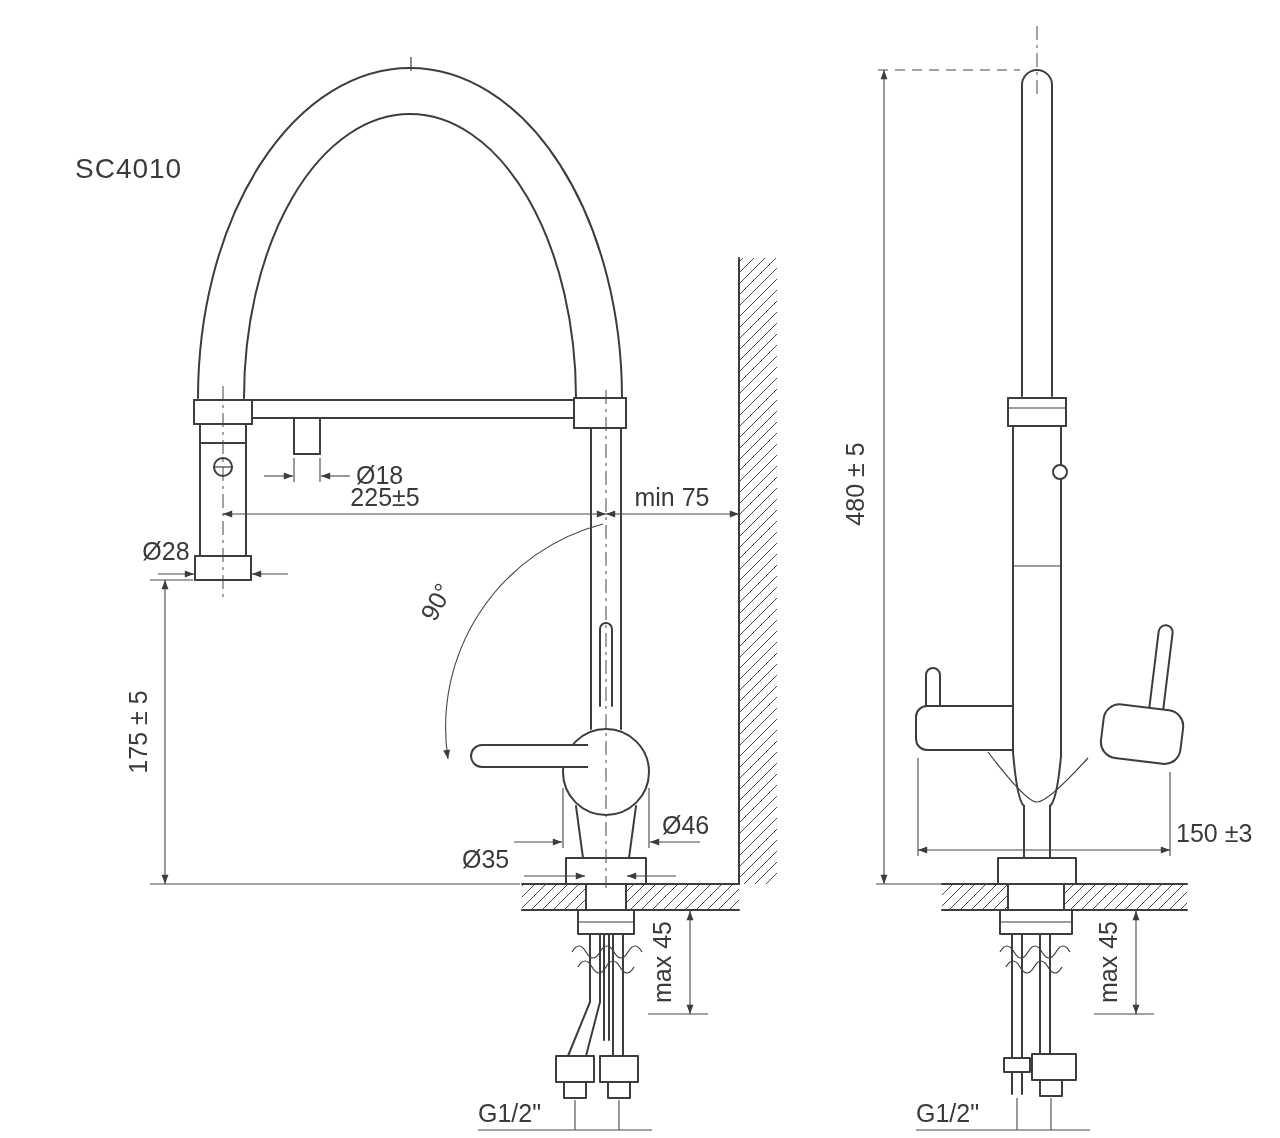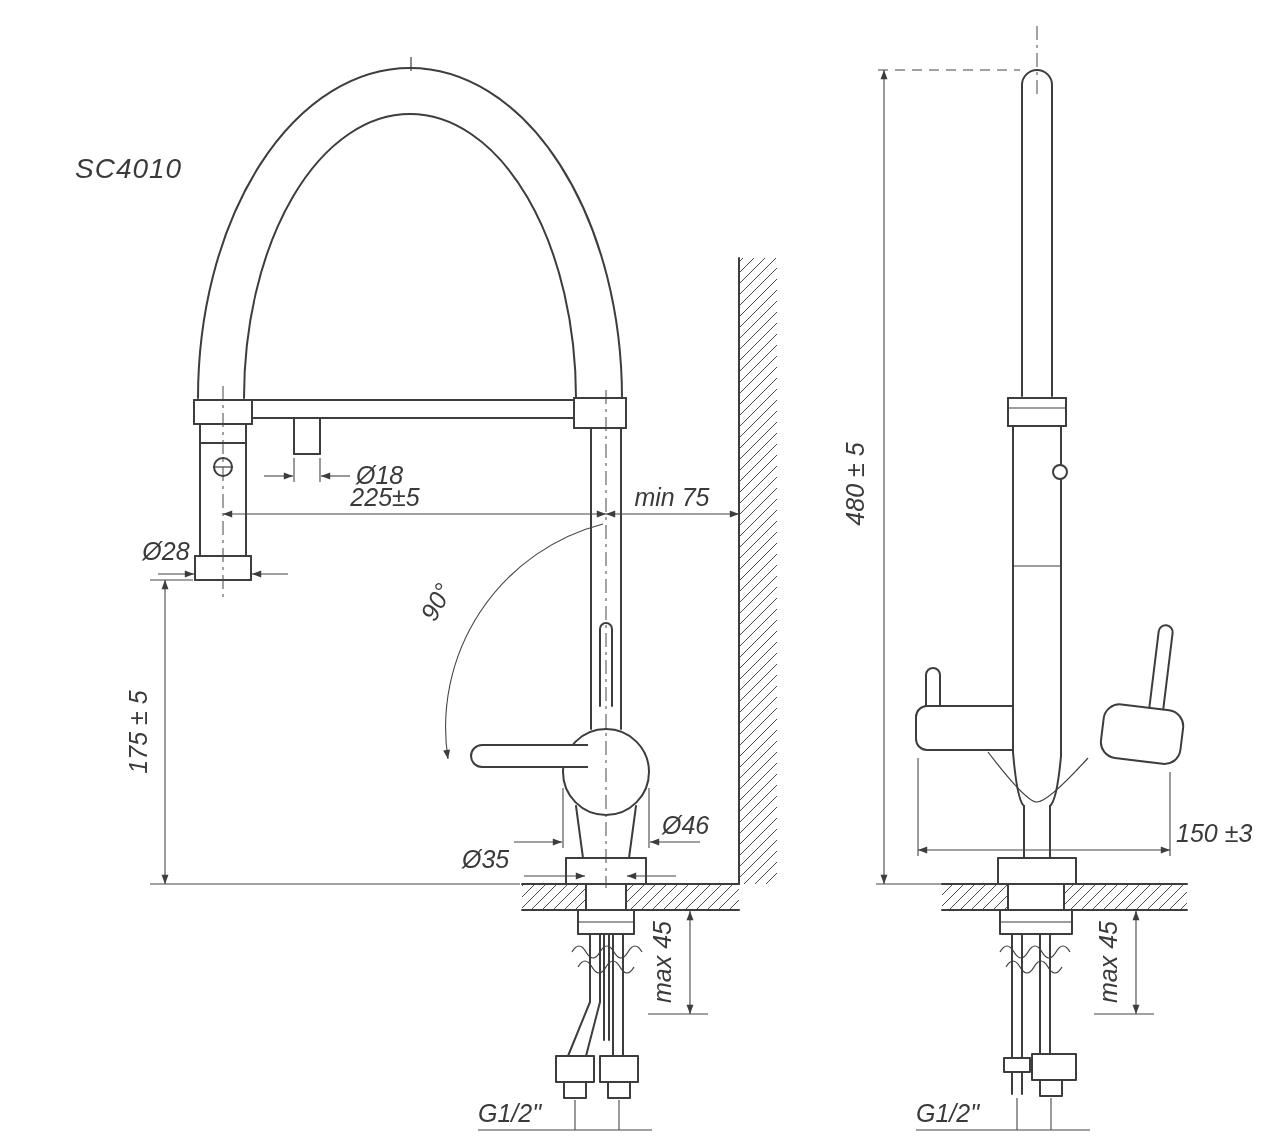--- a/index.html
+++ b/index.html
@@ -1,16 +1,16 @@
 <!DOCTYPE html>
 <html><head>
 <meta charset="utf-8">
 <style>
   html,body{margin:0;padding:0;background:#ffffff;}
-  .canvas{position:relative;width:1280px;height:1138px;background:#ffffff;overflow:hidden;font-style:italic;}
+  .canvas{position:relative;width:1280px;height:1138px;background:#ffffff;overflow:hidden;}
   svg{display:block;}
   svg text{font-family:"Liberation Sans",sans-serif;font-size:25px;fill:#3a3a3a;}
   .t-model{font-size:28px;letter-spacing:1px;}
   .o {stroke:#3d3d3d;stroke-width:2;fill:none;stroke-linecap:round;stroke-linejoin:round;}
   .of{stroke:#3d3d3d;stroke-width:2;fill:#ffffff;stroke-linejoin:round;}
   .t {stroke:#3d3d3d;stroke-width:1.2;fill:none;}
   .d {stroke:#464646;stroke-width:1.1;fill:none;}
   .cl{stroke:#464646;stroke-width:1;fill:none;stroke-dasharray:14 5 3 5;}
   .dash{stroke:#464646;stroke-width:1.1;fill:none;stroke-dasharray:10 7;}
 </style>

